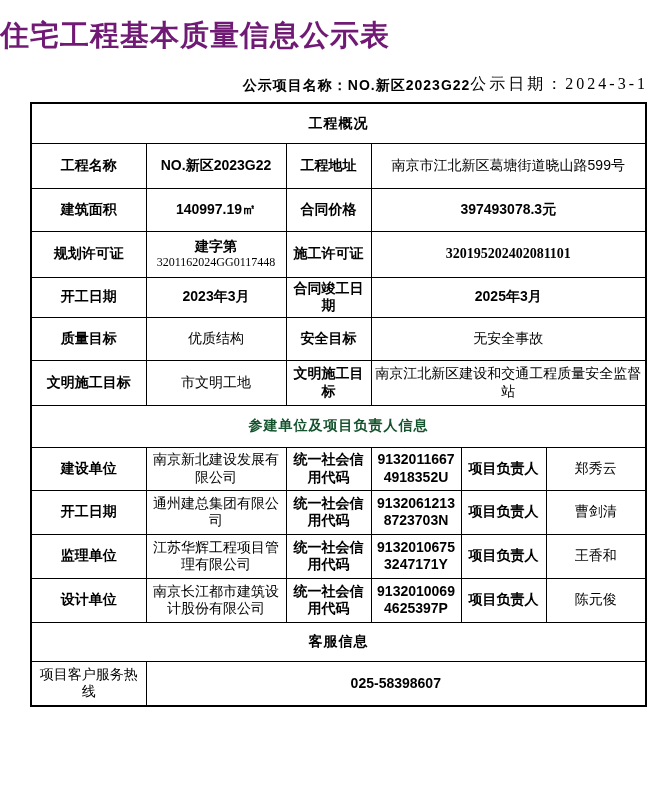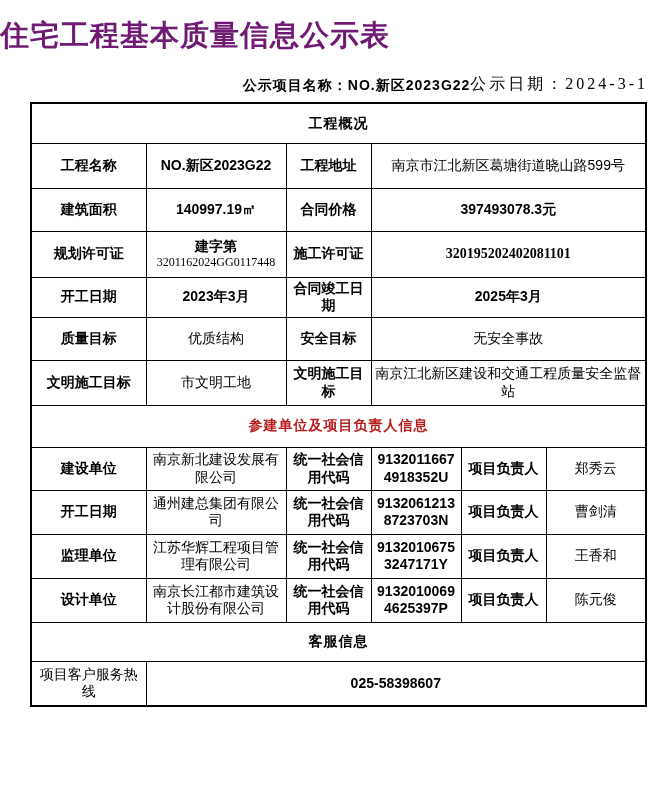--- a/index.html
+++ b/index.html
@@ -50,21 +50,21 @@
     line-height: 1.25;
     word-break: break-all;
   }
   table.main { border: 2px solid #000; }
   .section-header {
     font-size: 17px;
     font-weight: bold;
     letter-spacing: 1px;
     height: 40px;
   }
-  .section-header.navy { color: #b91c1c; height: 42px; }
+  .section-header.navy { color: #14532d; height: 42px; }
   .lbl { font-weight: bold; }
   .val-bold { font-weight: bold; }
   .val-normal { font-weight: normal; }
   .serif-num {
     font-family: "Liberation Serif", "DejaVu Serif", serif;
     font-weight: bold;
     font-size: 13px;
   }
   .serif-num-sm {
     font-family: "Liberation Serif", "DejaVu Serif", serif;

